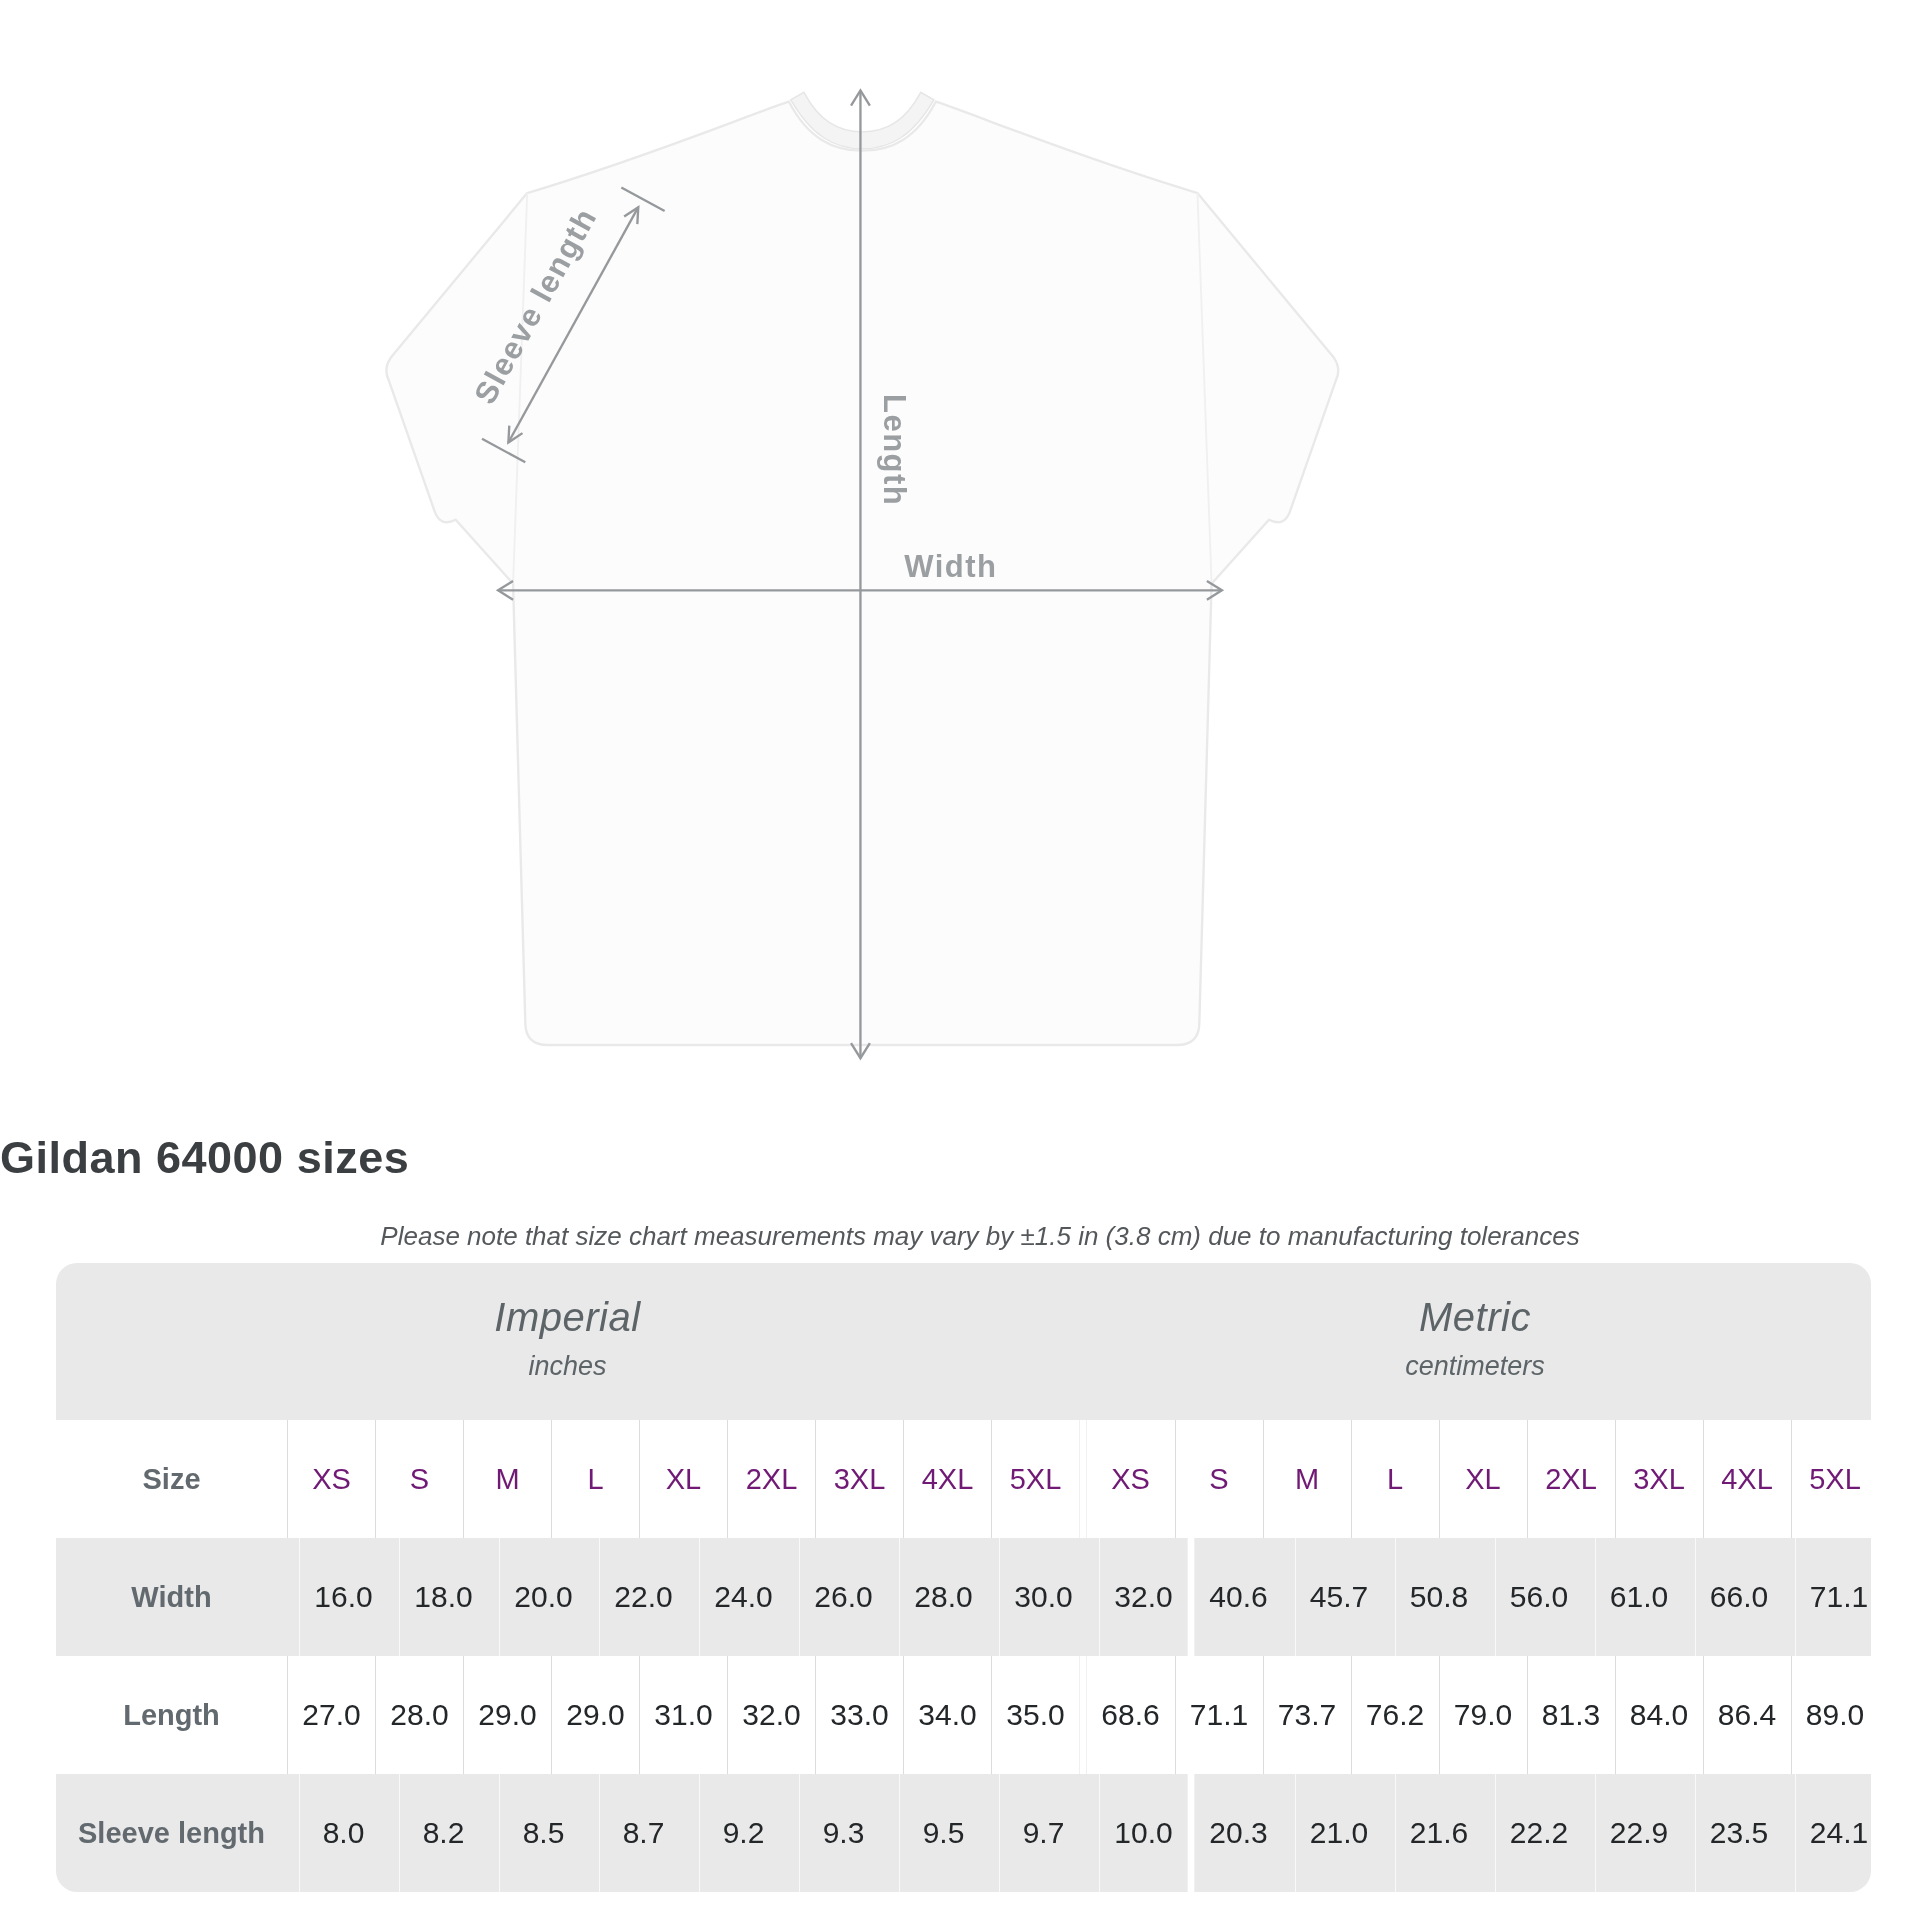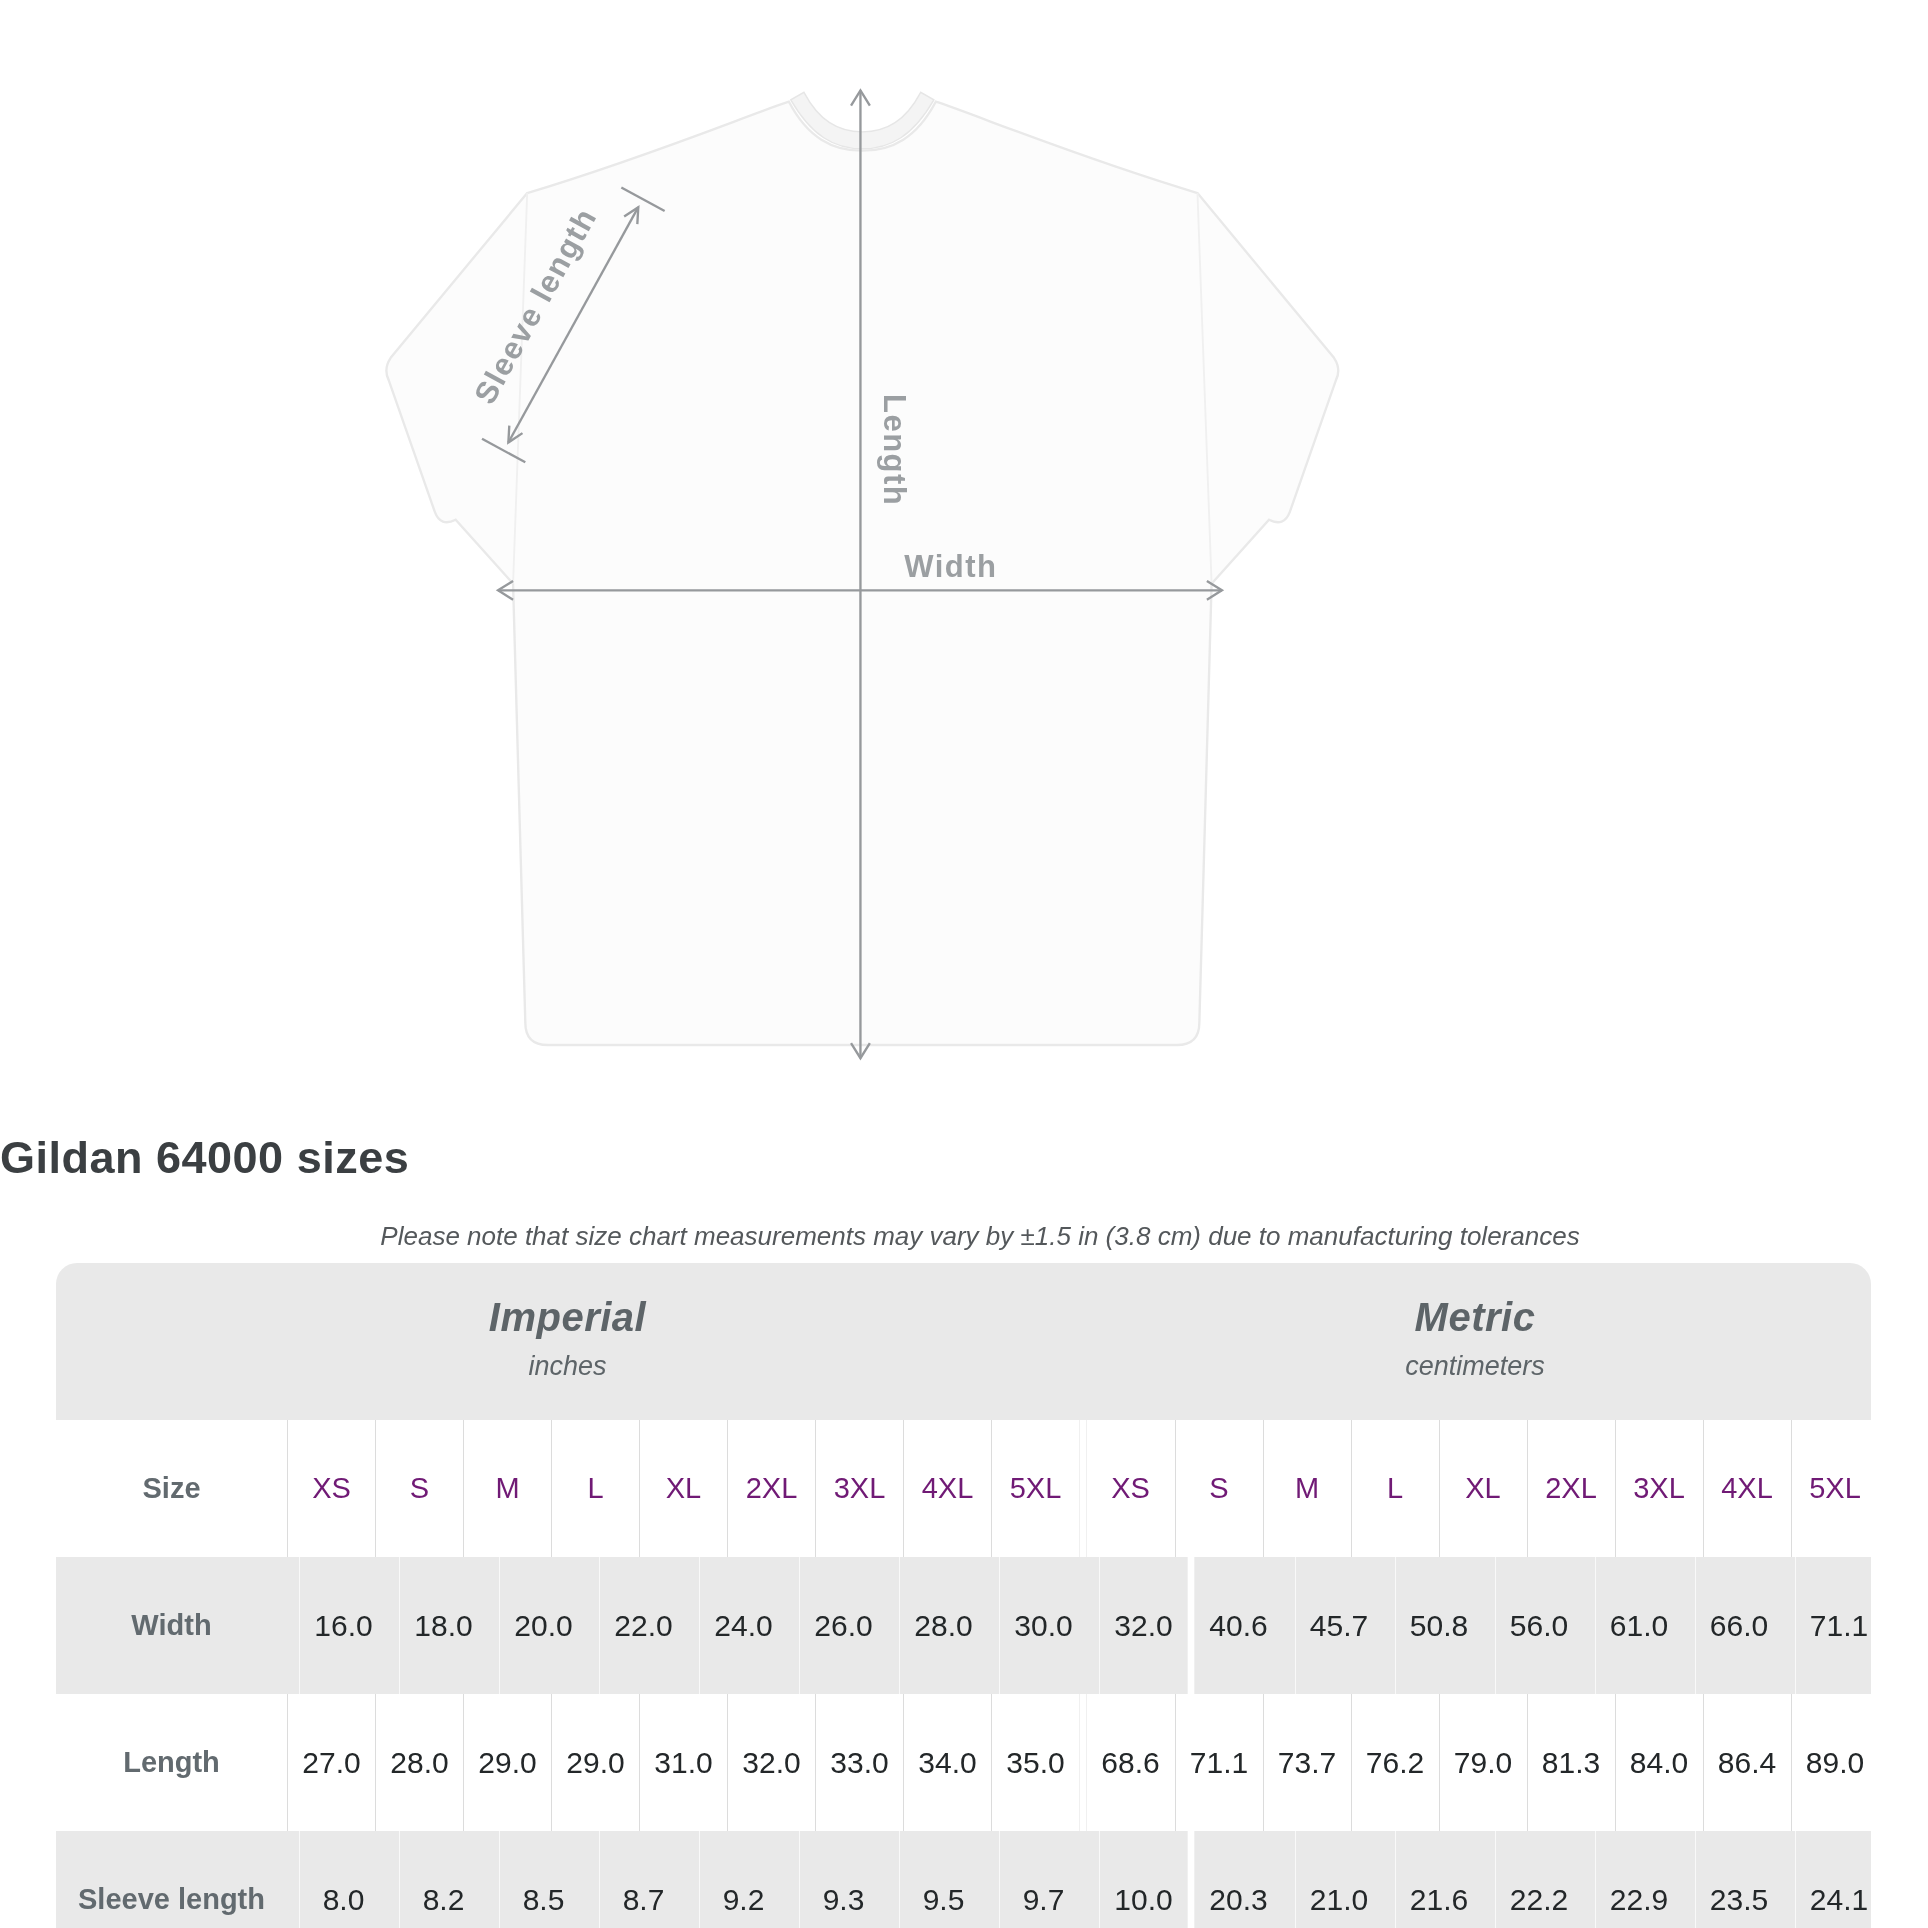--- a/index.html
+++ b/index.html
@@ -16,24 +16,24 @@
          font-size:45px;font-weight:bold;color:#3b3f42;letter-spacing:0.5px;}
   .subtitle{position:absolute;top:1205px;left:0;width:100%;text-align:center;margin:16px;
             font-style:italic;font-size:26px;color:#54585b;}
 
   
   .size-table{position:absolute;left:56px;top:1263px;width:1815px;border-radius:21px;overflow:hidden;}
   .band{display:flex;background:#e9e9e9;height:157px;}
   .band-group{display:flex;flex-direction:column;align-items:center;padding-top:32px;box-sizing:border-box;}
   .band-group.imperial{width:1023px;}
   .band-group.metric{flex:1;}
-  .g-title{font-size:40px;font-weight:bold;font-style:italic;color:#5d6468;letter-spacing:0.5px;}
+  .g-title{font-size:40px;font-weight:normal;font-style:italic;color:#5d6468;letter-spacing:0.5px;}
   .g-sub{font-size:27px;font-style:italic;color:#5d6468;margin-top:11.3px;}
 
-  .row{display:flex;height:137px;}
+  .row{display:flex;height:118px;}
   .row.white{background:#ffffff;}
   .row.gray{background:#e9e9e9;}
   .cell{flex:0 0 88px;display:flex;align-items:center;justify-content:center;box-sizing:border-box;
         font-size:30px;color:#232729;}
   .cell.label{flex:0 0 231px;font-weight:bold;color:#626a6f;font-size:29px;}
   .cell.head{font-weight:normal;color:#701a75;font-size:29px;}
   .row.white .cell:not(.label):not(.nob){border-left:0.9px solid #dcdcdc;}
   .row.gray  .cell:not(.label):not(.nob){border-left:0.9px solid #f9f9f9;margin-left:12px;}
   .gsep{flex:0 0 7.5px;background:#ffffff;border-left:0.9px solid rgba(0,0,0,.06);border-right:0.9px solid rgba(0,0,0,.06);box-sizing:border-box;}
 </style>

